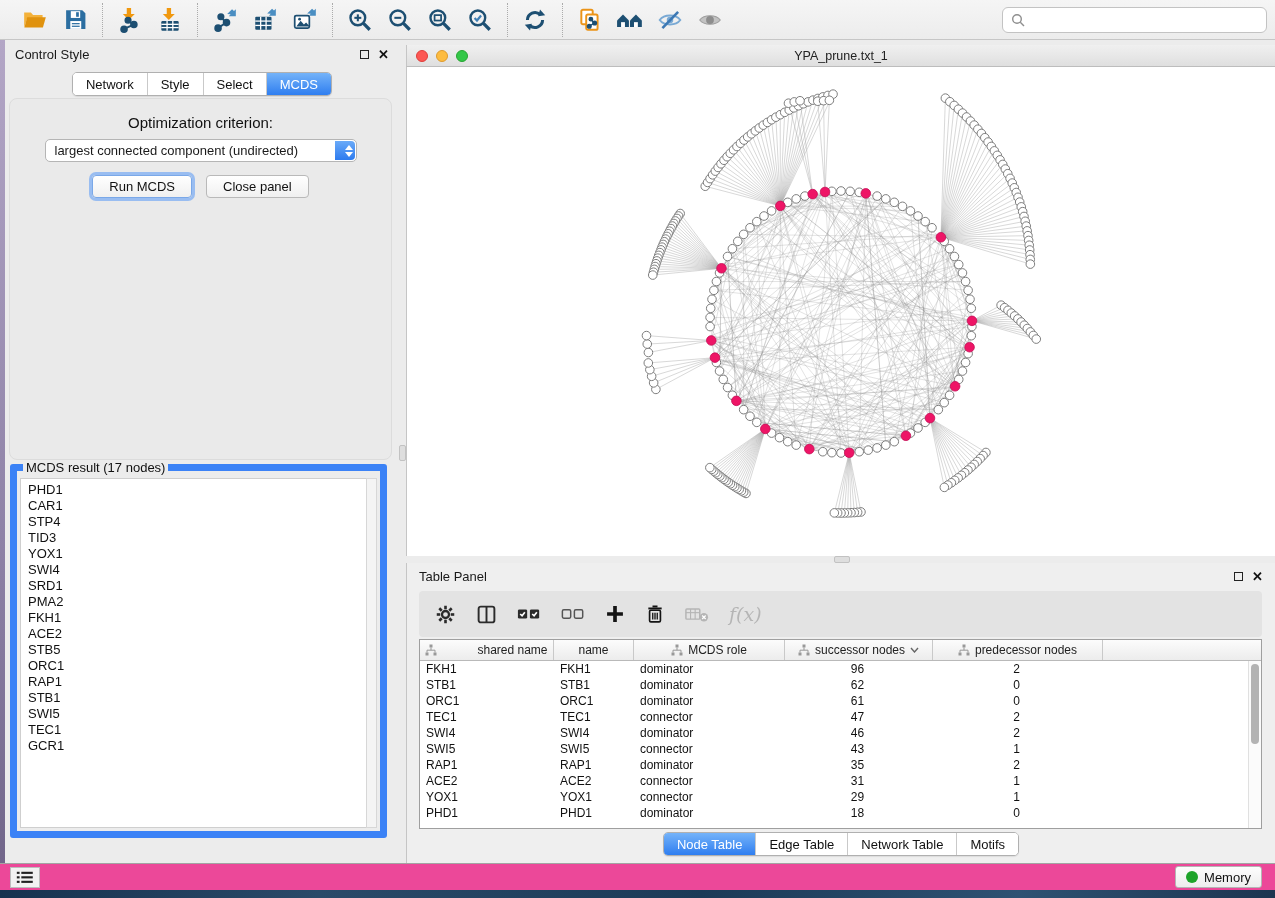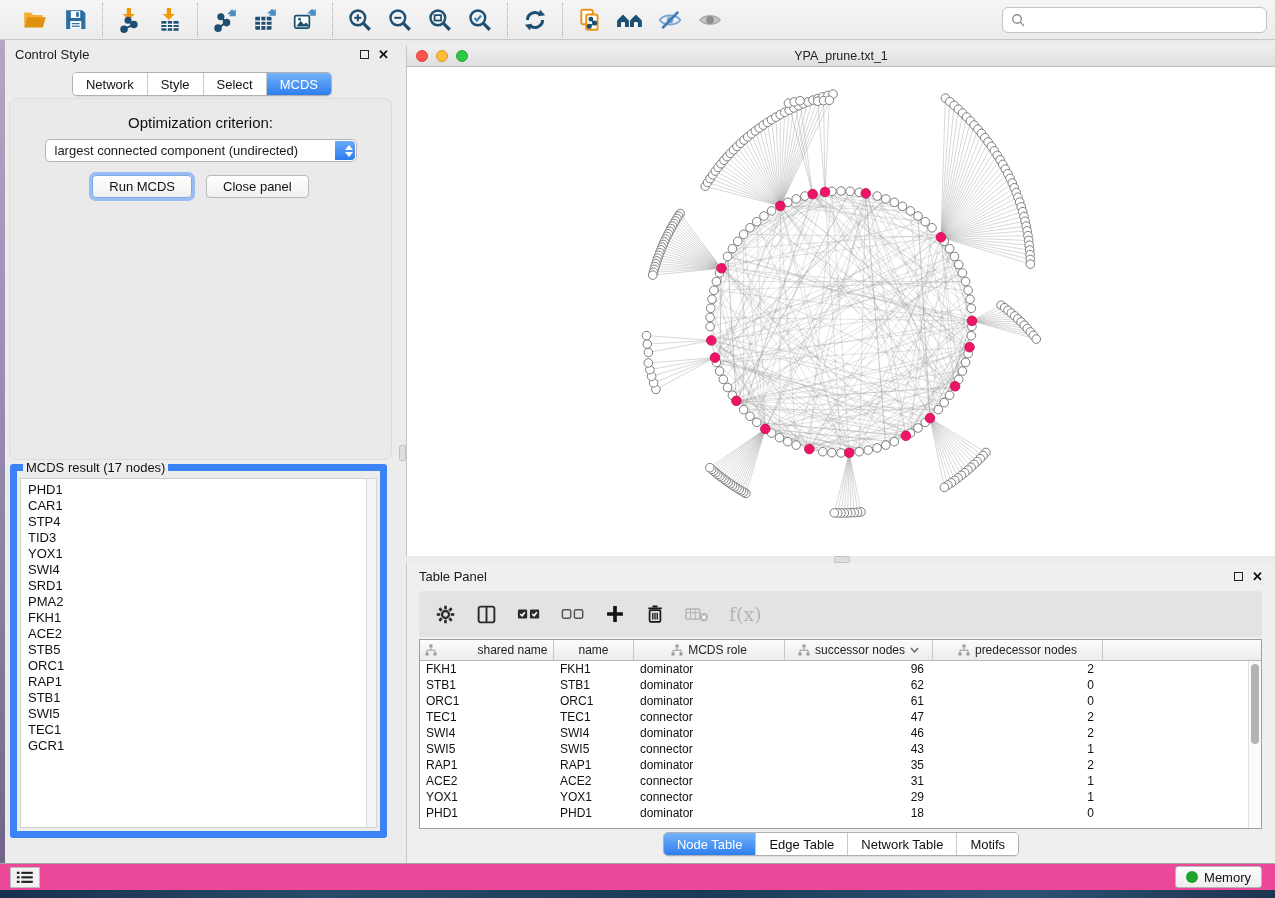--- a/index.html
+++ b/index.html
@@ -84,31 +84,31 @@
                 border-left:1px solid #c5c5c5; }
   .net-canvas svg { display:block; }
 
   
   .table-panel { position:absolute; left:406px; top:563px; right:0; height:300px; background:#efefef;
                  border-left:1px solid #c5c5c5; }
   .tp-header { height:26px; display:flex; align-items:center; padding:0 12px; font-size:13px; }
   .tp-toolbar { position:absolute; left:12px; right:13px; top:28px; height:46px; background:#e3e3e3;
                 border-radius:4px; display:flex; align-items:center; gap:20px; padding:0 16px; }
   .tp-tool { background:none; border:none; display:flex; align-items:center; justify-content:center; height:30px; }
-  .fx-label { font-family:"DejaVu Serif", serif; font-size:19px; color:#b5b5b5; }
+  .fx-label { font-family:"DejaVu Serif", serif; font-style:italic; font-size:19px; color:#b5b5b5; }
   .tp-table { position:absolute; left:12px; right:13px; top:76px; bottom:34px; background:#fff;
               border:1px solid #9f9f9f; overflow:hidden; }
   .tp-thead { display:flex; height:21px; background:linear-gradient(#fcfcfc,#ececec); border-bottom:1px solid #b9b9b9; }
   .th { display:flex; align-items:center; justify-content:center; gap:5px; font-size:12px; color:#222;
         border-right:1px solid #c9c9c9; height:100%; }
   .th.filler { flex:1; border-right:none; }
   .tbody { position:absolute; left:0; right:13px; top:21px; bottom:0; overflow:hidden; }
   .tr { display:flex; height:16px; line-height:16px; }
   .td { font-size:12px; padding:0 6px; white-space:nowrap; overflow:hidden; color:#111; }
-  .td.right { text-align:right; padding-right:9px; }
+  .td.right { text-align:center; padding-right:9px; }
   .tp-scroll { position:absolute; right:0; top:21px; bottom:0; width:13px; background:#fbfbfb; border-left:1px solid #e0e0e0; }
   .tp-thumb { position:absolute; left:2px; right:2px; top:3px; height:80px; background:#b3b3b3; border-radius:5px; }
   .tp-tabs-row { position:absolute; left:0; right:0; bottom:7px; text-align:center; }
 
   
   .status-bar { position:absolute; left:0; top:863px; width:1275px; height:27px; background:#ec4899;
                 border-top:1px solid #a3a3a3; }
   .list-btn { position:absolute; left:10px; top:3px; width:30px; height:21px; background:#f2f2f2;
               border:1px solid #bdbdbd; display:flex; align-items:center; justify-content:center; }
   .mem-btn { position:absolute; right:13px; top:2px; height:22px; background:linear-gradient(#fdfdfd,#ededed);

